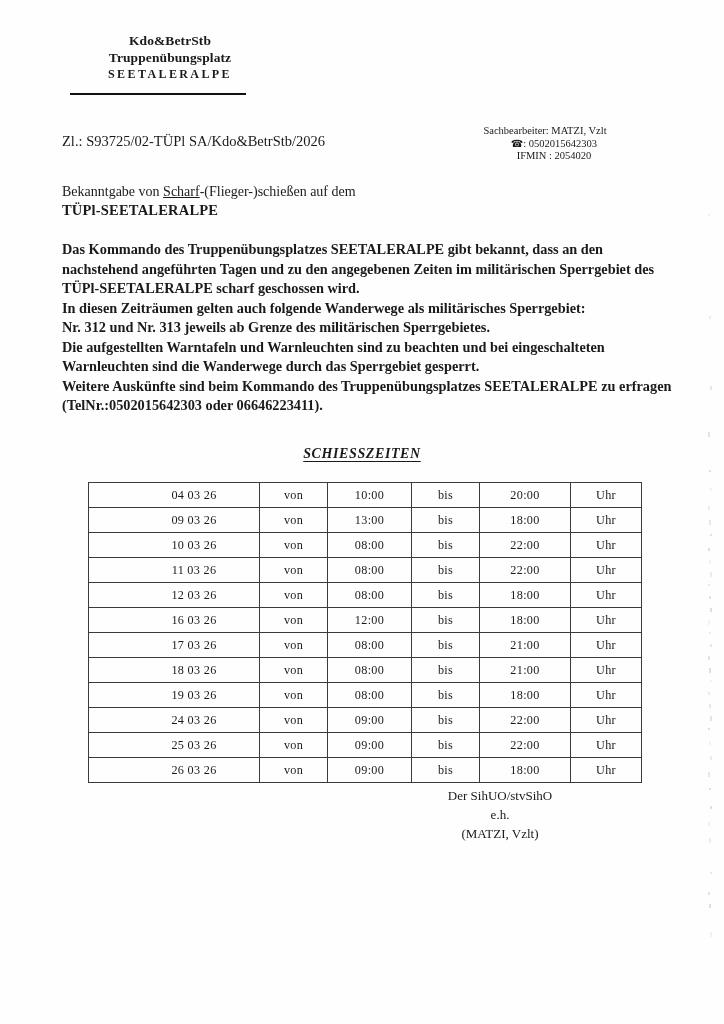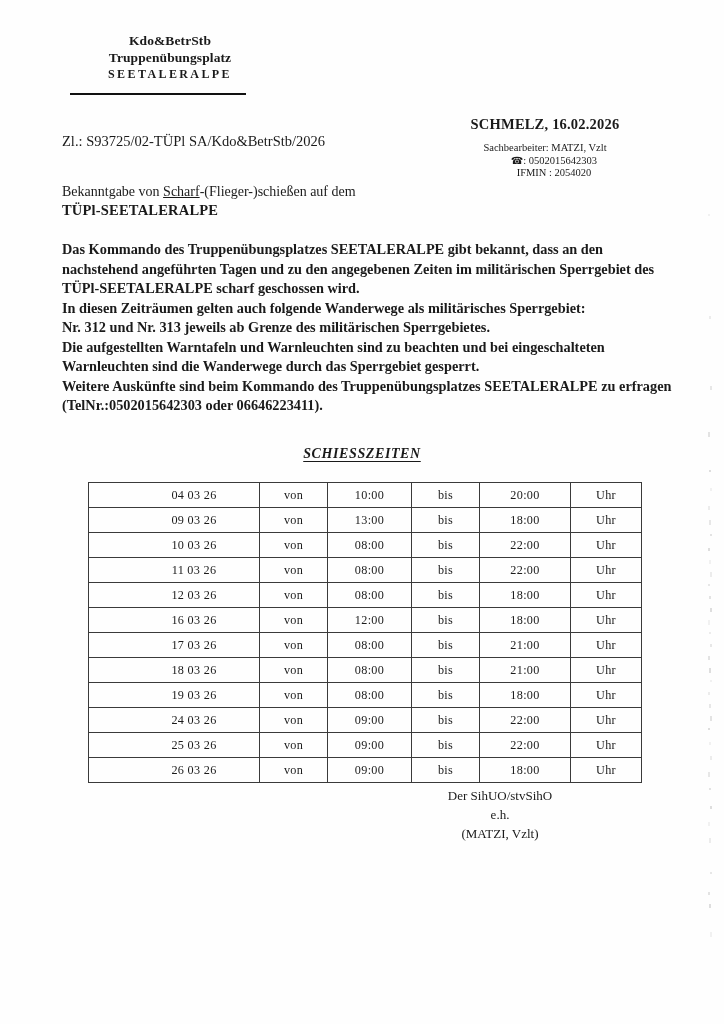--- a/index.html
+++ b/index.html
@@ -197,21 +197,20 @@
   <div class="letterhead">
     <div class="lh-line">Kdo&amp;BetrStb</div>
     <div class="lh-line">Truppenübungsplatz</div>
     <div class="lh-line spaced">SEETALERALPE</div>
   </div>
   <div class="lh-rule"></div>
 
   <div class="ref-line">Zl.: S93725/02-TÜPl SA/Kdo&amp;BetrStb/2026</div>
 
   <div class="right-block">
-    <div class="city-date">SCHMELZ, 16.02.2026</div>
     <div class="contact">
       <div>Sachbearbeiter: MATZI, Vzlt</div>
       <div class="c-phone"><span class="tel-glyph">☎</span><span>: 0502015642303</span></div>
       <div class="c-ifmin">IFMIN : 2054020</div>
     </div>
   </div>
 
   <div class="subject">
     <div class="s1"><span>Bekanntgabe von </span><u>Scharf</u><span>-(Flieger-)schießen auf dem</span></div>
     <div class="s2">TÜPl-SEETALERALPE</div>

